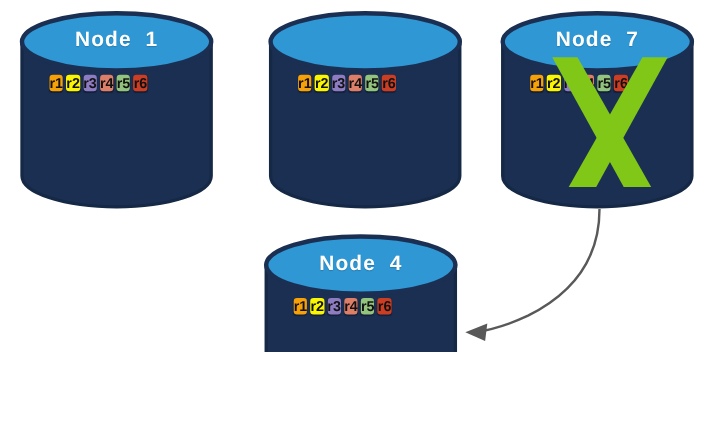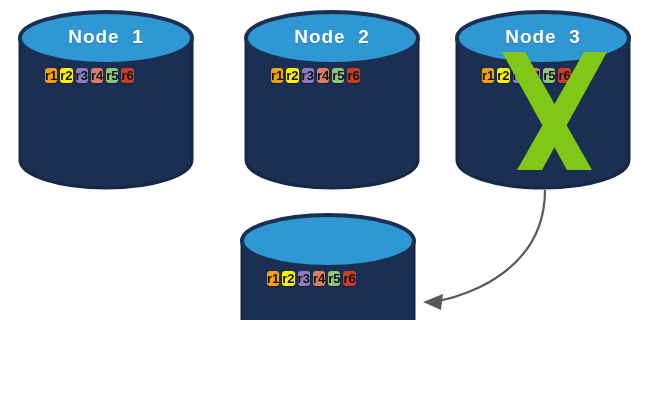--- a/index.html
+++ b/index.html
@@ -88,37 +88,36 @@
       <div class="row" style="background:#93C47D; height:15px;">r5</div>
       <div class="row" style="background:#CC3E23; height:15px;">r6</div>
     </div>
   </div>
 
   <div class="node" style="left:244px; top:10px; width:176px; height:178px;">
     <svg class="node-svg" width="176" height="178" viewBox="0 0 176 178">
       <path d="M2,28 L2,150 A86,28 0 0,0 174,150 L174,28 Z" fill="#1B2F53" stroke="#152845" stroke-width="3"></path>
       <ellipse cx="88" cy="28" rx="86" ry="26" fill="#2E97D4" stroke="#1B2F53" stroke-width="4"></ellipse>
     </svg>
-    <div class="node-title" style="top:16px;">Node  2</div>
     <div class="rows" style="top:58px; padding:0 27px; gap:3px;">
       <div class="row" style="background:#F7A109; height:15px;">r1</div>
       <div class="row" style="background:#FAF503; height:15px;">r2</div>
       <div class="row" style="background:#8E7CC3; height:15px;">r3</div>
       <div class="row" style="background:#DD7E68; height:15px;">r4</div>
       <div class="row" style="background:#93C47D; height:15px;">r5</div>
       <div class="row" style="background:#CC3E23; height:15px;">r6</div>
     </div>
   </div>
 
   <div class="node" style="left:455px; top:10px; width:176px; height:178px;">
     <svg class="node-svg" width="176" height="178" viewBox="0 0 176 178">
       <path d="M2,28 L2,150 A86,28 0 0,0 174,150 L174,28 Z" fill="#1B2F53" stroke="#152845" stroke-width="3"></path>
       <ellipse cx="88" cy="28" rx="86" ry="26" fill="#2E97D4" stroke="#1B2F53" stroke-width="4"></ellipse>
     </svg>
-    <div class="node-title" style="top:16px;">Node  3</div>
+    <div class="node-title" style="top:16px;">Node  7</div>
     <div class="rows" style="top:58px; padding:0 27px; gap:3px;">
       <div class="row" style="background:#F7A109; height:15px;">r1</div>
       <div class="row" style="background:#FAF503; height:15px;">r2</div>
       <div class="row" style="background:#8E7CC3; height:15px;">r3</div>
       <div class="row" style="background:#DD7E68; height:15px;">r4</div>
       <div class="row" style="background:#93C47D; height:15px;">r5</div>
       <div class="row" style="background:#CC3E23; height:15px;">r6</div>
     </div>
 
     <svg class="xmark" width="176" height="178" viewBox="0 0 176 178" style="left:0; top:0;">
@@ -127,20 +126,21 @@
         <polygon points="129,42 152,42 87,160 62,160"></polygon>
       </g>
     </svg>
   </div>
 
   <div class="node" style="left:240px; top:213px; width:176px; height:178px;">
     <svg class="node-svg" width="176" height="178" viewBox="0 0 176 178">
       <path d="M2,28 L2,150 A86,28 0 0,0 174,150 L174,28 Z" fill="#1B2F53" stroke="#152845" stroke-width="3"></path>
       <ellipse cx="88" cy="28" rx="86" ry="26" fill="#2E97D4" stroke="#1B2F53" stroke-width="4"></ellipse>
     </svg>
+    <div class="node-title" style="top:16px;">Node  4</div>
     <div class="rows" style="top:58px; padding:0 27px; gap:3px;">
       <div class="row" style="background:#F7A109; height:15px;">r1</div>
       <div class="row" style="background:#FAF503; height:15px;">r2</div>
       <div class="row" style="background:#8E7CC3; height:15px;">r3</div>
       <div class="row" style="background:#DD7E68; height:15px;">r4</div>
       <div class="row" style="background:#93C47D; height:15px;">r5</div>
       <div class="row" style="background:#CC3E23; height:15px;">r6</div>
     </div>
   </div>
 

